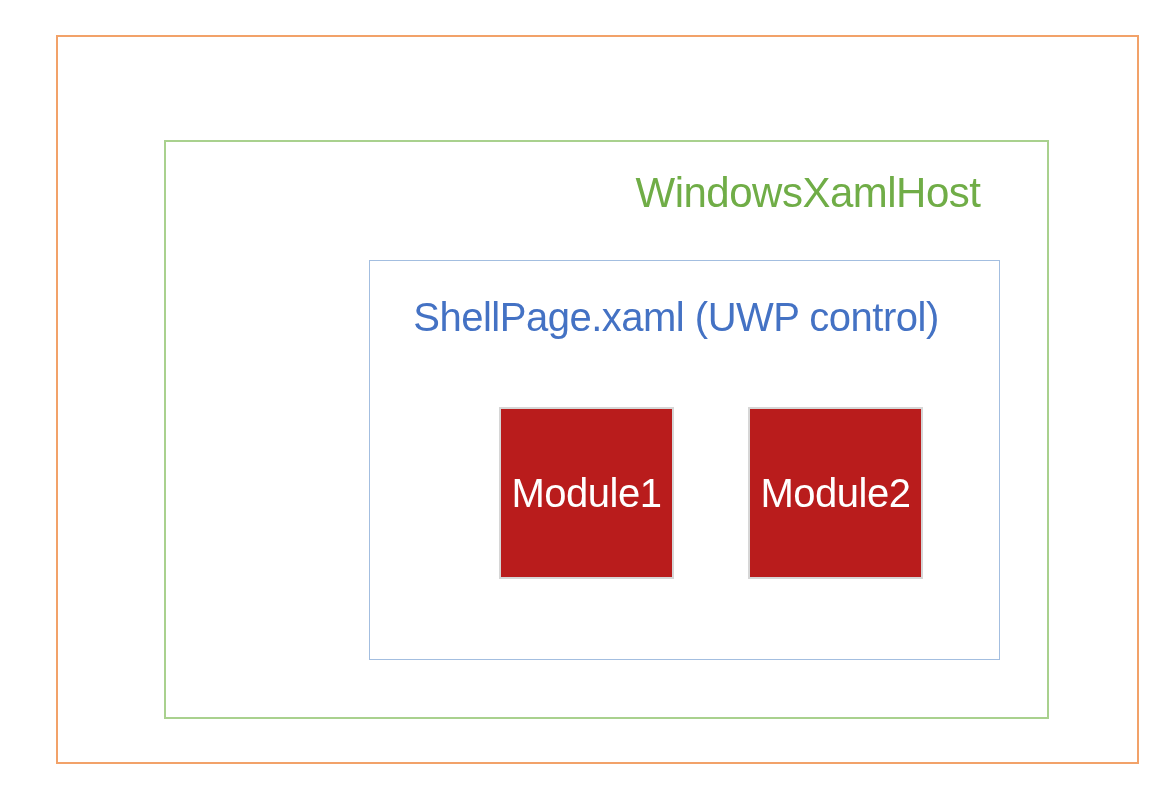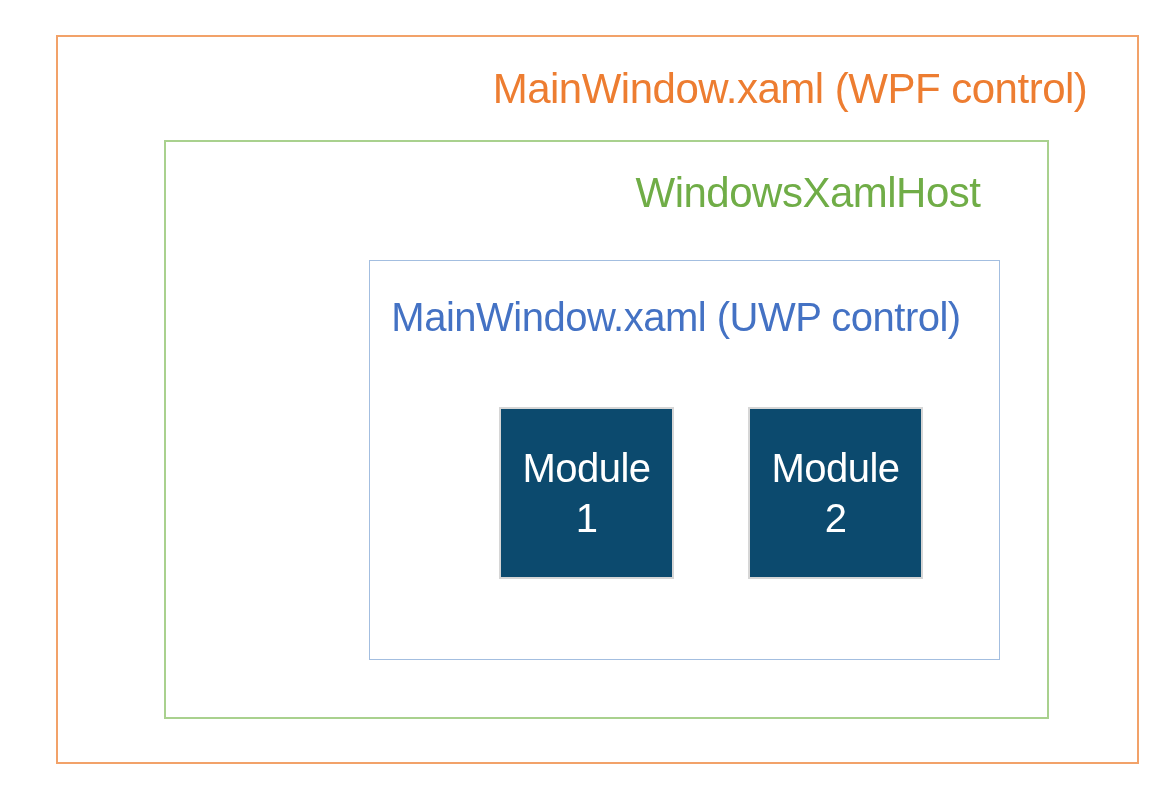--- a/index.html
+++ b/index.html
@@ -65,51 +65,50 @@
     top: 32px;
     font-size: 40px;
     color: #4472C4;
   }
   .module {
     position: absolute;
     top: 146px;
     width: 175px;
     height: 172px;
     box-sizing: border-box;
-    background: #0c4a6e;
+    background: #b91c1c;
     border: 2px solid #D6D6D6;
     display: flex;
-    flex-direction: column;
+    flex-direction: row;
     align-items: center;
     justify-content: center;
     color: #FFFFFF;
     font-size: 40px;
     line-height: 50px;
     letter-spacing: -0.5px;
     text-align: center;
   }
   .module-1 { left: 129px; }
   .module-2 { left: 378px; }
 </style>
 </head>
 <body>
 
 <div class="canvas">
 
   <div class="box box-wpf">
 
-    <div class="diagram-label label-wpf">MainWindow.xaml (WPF control)</div>
 
     <div class="box box-host">
 
       <div class="diagram-label label-host">WindowsXamlHost</div>
 
       <div class="box box-shell">
 
-        <div class="diagram-label label-shell">MainWindow.xaml (UWP control)</div>
+        <div class="diagram-label label-shell">ShellPage.xaml (UWP control)</div>
 
         <div class="module module-1">
           <span>Module</span>
           <span>1</span>
         </div>
 
         <div class="module module-2">
           <span>Module</span>
           <span>2</span>
         </div>

